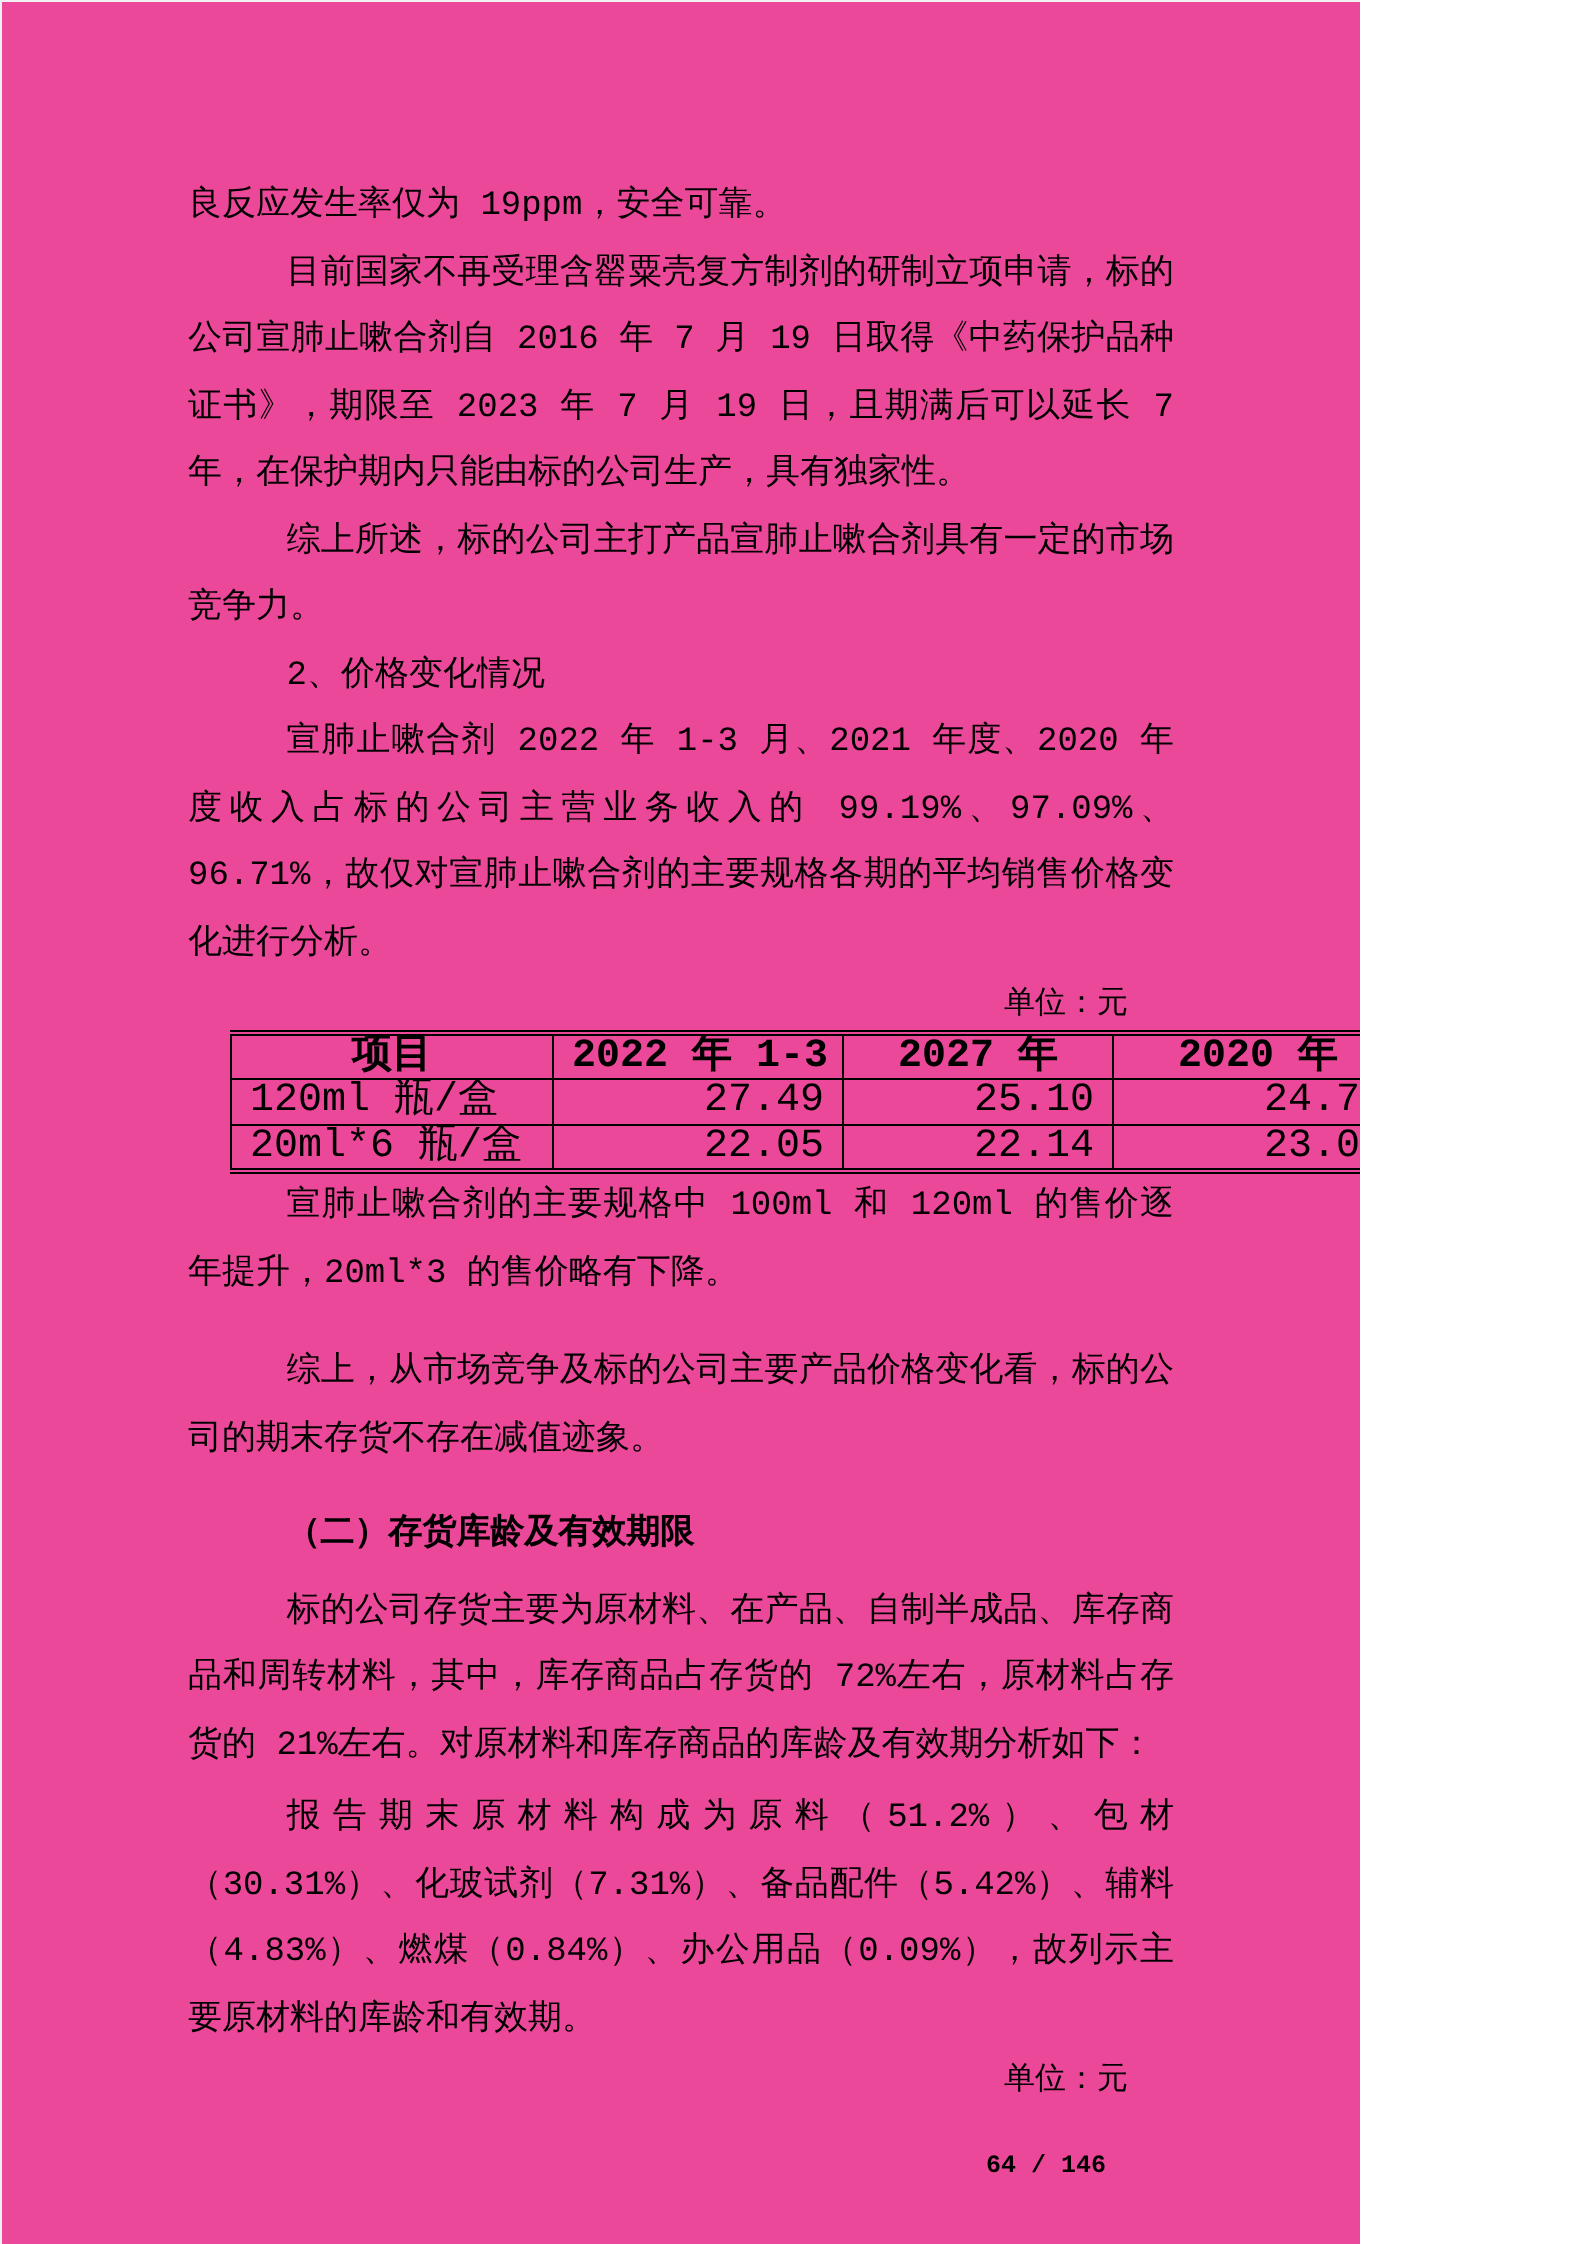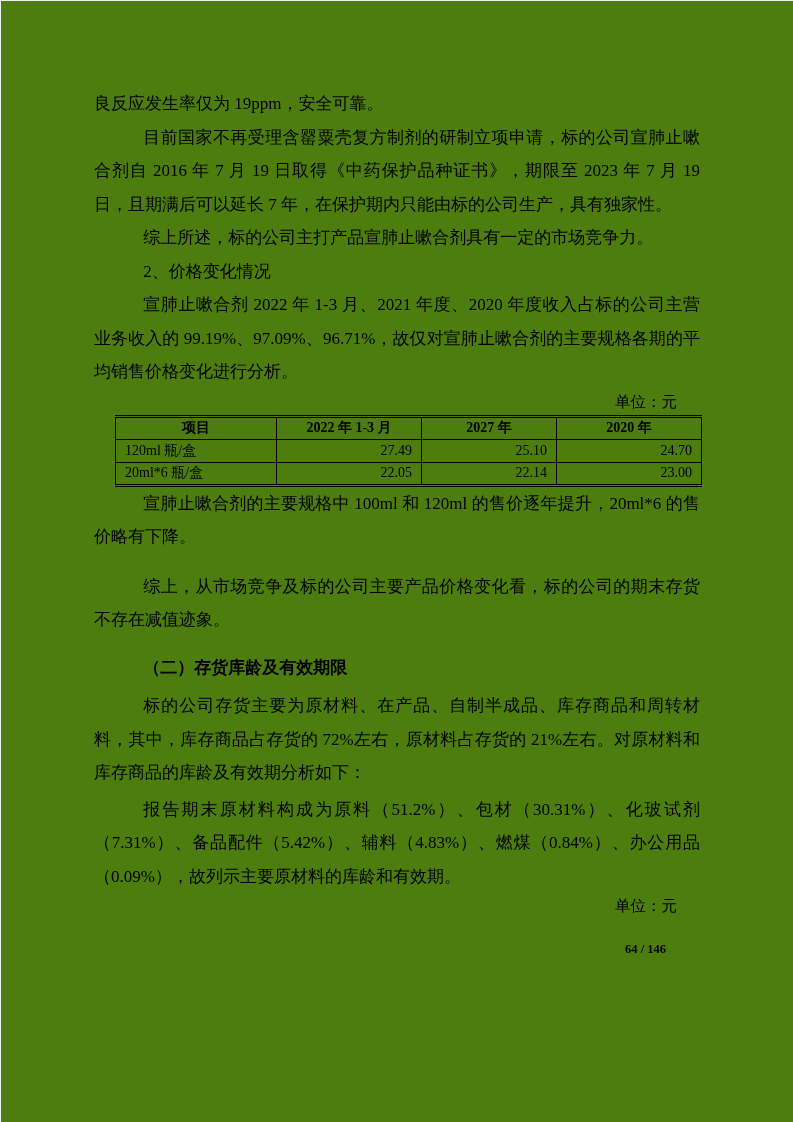--- a/index.html
+++ b/index.html
@@ -1,22 +1,22 @@
 <!DOCTYPE html>
 <html><head>
 <meta charset="utf-8">
 <style>
   * { box-sizing: border-box; margin: 0; padding: 0; }
   html, body { background: #ffffff; }
   .page {
     position: relative;
-    width: 793px;
+    width: 680px;
     height: 1122px;
-    background: #4d7c0f;
-    font-family: Liberation Serif, serif;
+    background: #ec4899;
+    font-family: Liberation Mono, monospace;
     color: #000000;
     overflow: hidden;
     border-top: 1px solid #f0f0f0;
     border-left: 1px solid #f0f0f0;
   }
   .content {
     padding: 86px 93px 0 93px;
     font-size: 17px;
     line-height: 33.5px;
     text-align: justify;
@@ -37,21 +37,21 @@
   .mt-raw     { margin-top: 9px; }
   .mt-p8      { margin-top: 3px; }
 
   table.price {
     border-collapse: collapse;
     table-layout: fixed;
     width: 586px;
     margin-left: 21px;
     border-top: 3px double #000;
     border-bottom: 3px double #000;
-    font-size: 14px;
+    font-size: 20px;
     line-height: 20px;
   }
   table.price th, table.price td {
     border: 1.5px solid #000;
     height: 23px;
     padding: 0 9px;
     overflow: hidden;
     white-space: nowrap;
   }
   table.price th {
@@ -114,21 +114,21 @@
         </tr>
         <tr>
           <td class="cell-item">20ml*6 瓶/盒</td>
           <td class="cell-num">22.05</td>
           <td class="cell-num">22.14</td>
           <td class="cell-num">23.00</td>
         </tr>
       </tbody>
     </table>
 
-    <p class="para indent">宣肺止嗽合剂的主要规格中 100ml 和 120ml 的售价逐年提升，20ml*6 的售价略有下降。</p>
+    <p class="para indent">宣肺止嗽合剂的主要规格中 100ml 和 120ml 的售价逐年提升，20ml*3 的售价略有下降。</p>
 
     <p class="para indent mt-concl">综上，从市场竞争及标的公司主要产品价格变化看，标的公司的期末存货不存在减值迹象。</p>
 
     <p class="para indent bold mt-sec">（二）存货库龄及有效期限</p>
 
     <p class="para indent mt-p7">标的公司存货主要为原材料、在产品、自制半成品、库存商品和周转材料，其中，库存商品占存货的 72%左右，原材料占存货的 21%左右。对原材料和库存商品的库龄及有效期分析如下：</p>
 
 
     <p class="para indent mt-p8">报告期末原材料构成为原料（51.2%）、包材（30.31%）、化玻试剂（7.31%）、备品配件（5.42%）、辅料（4.83%）、燃煤（0.84%）、办公用品（0.09%），故列示主要原材料的库龄和有效期。</p>
 

